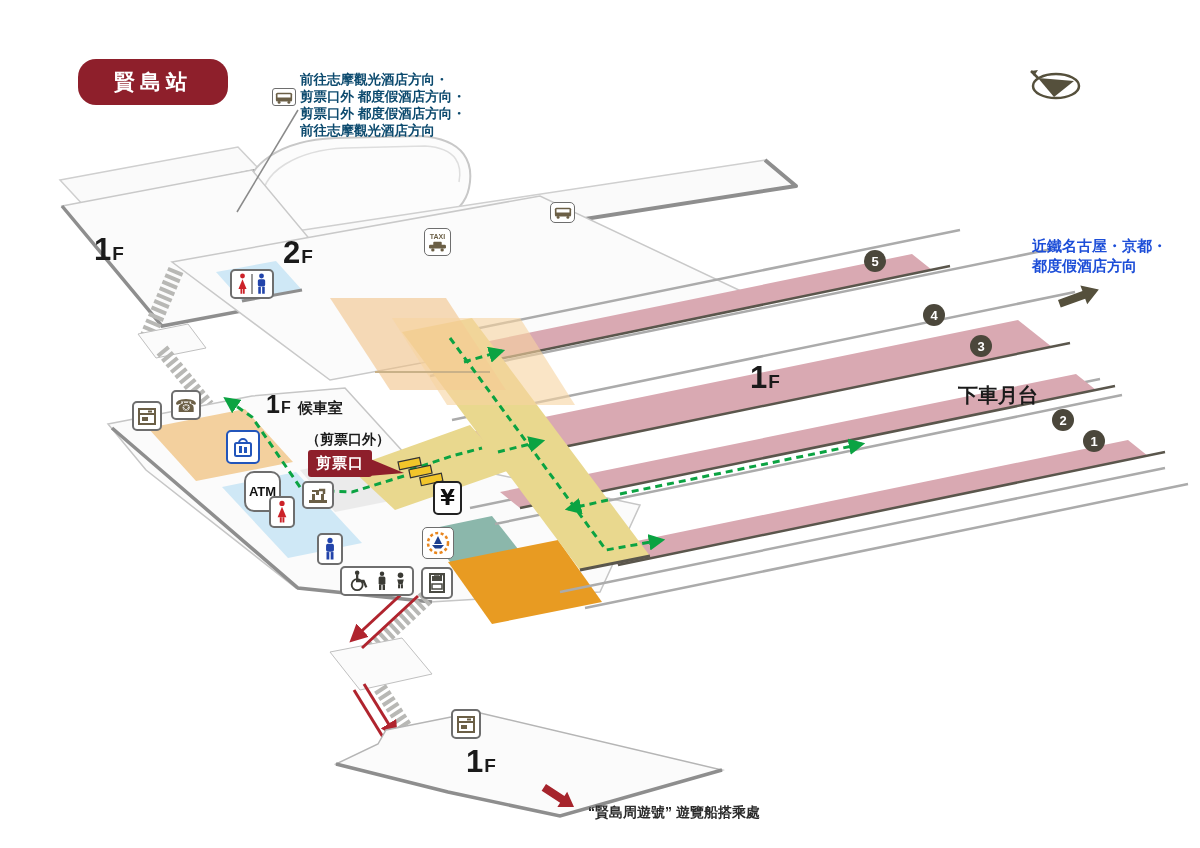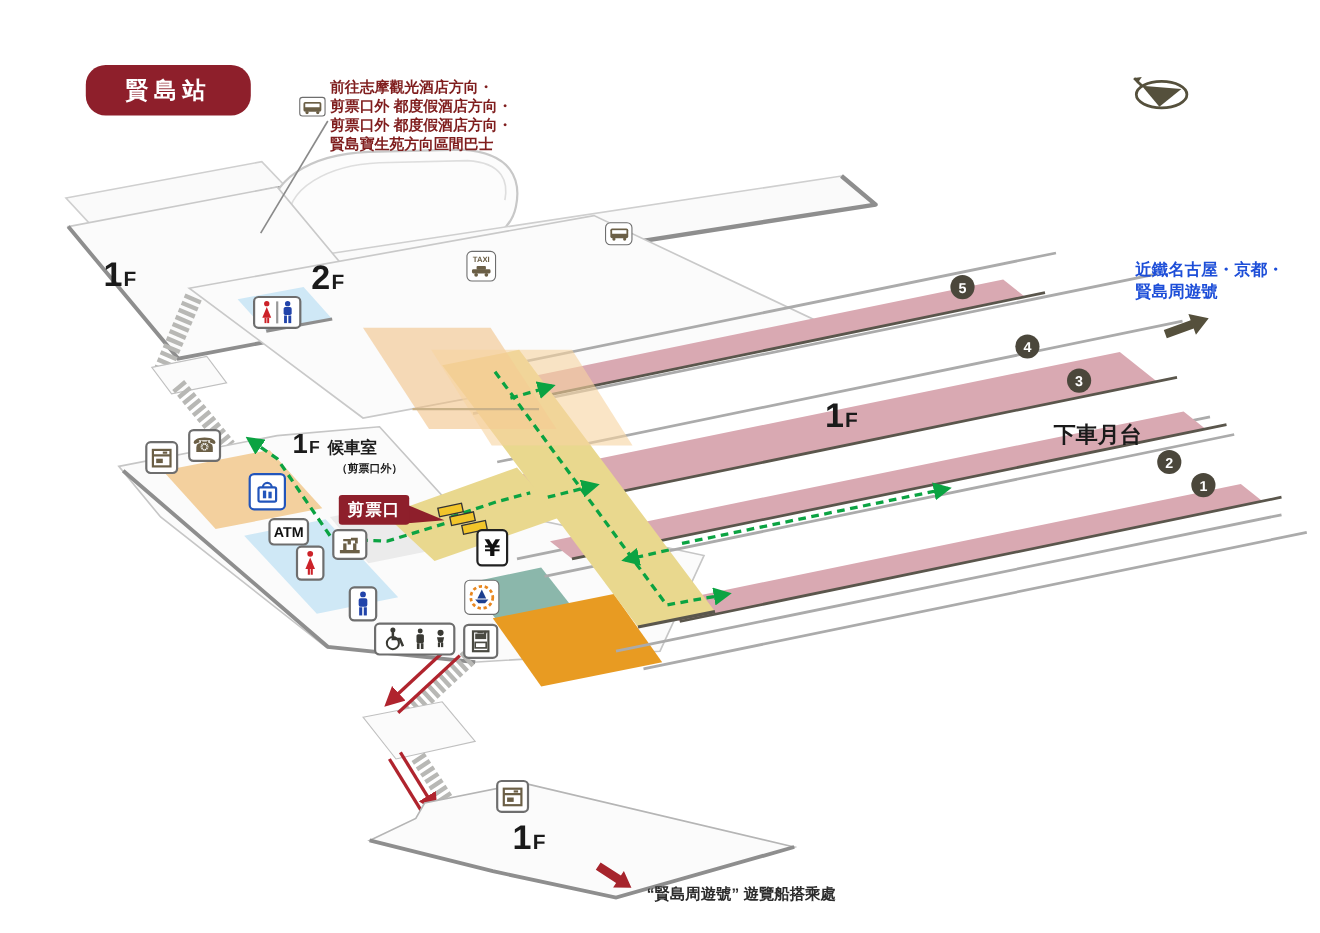--- a/index.html
+++ b/index.html
@@ -10,21 +10,21 @@
   .floor-lbl{display:flex;align-items:baseline;}
   .floor-lbl .num{font-size:31px;line-height:1;}
   .floor-lbl .sfx{font-size:19px;line-height:1;margin-left:1px;}
   .floor-lbl.small .num{font-size:25px;}
   .floor-lbl.small .sfx{font-size:16px;}
   .badge{position:absolute;background:#8e1f2b;color:#fff;display:flex;align-items:center;justify-content:center;font-weight:bold;}
   #station-badge{left:78px;top:59px;width:150px;height:46px;border-radius:18px;font-size:21px;letter-spacing:5px;}
   #gate-badge{left:308px;top:450px;width:64px;height:27px;border-radius:3px;font-size:15px;letter-spacing:1px;}
   .icon-box{position:absolute;background:#fff;border:2px solid #6e6e6e;border-radius:5px;
             display:flex;align-items:center;justify-content:center;gap:2px;box-sizing:border-box;}
-  .note-text{position:absolute;font-weight:bold;color:#7f1d1d;font-size:13.5px;line-height:17px;white-space:nowrap;}
+  .note-text{position:absolute;font-weight:bold;color:#0c4a6e;font-size:13.5px;line-height:17px;white-space:nowrap;}
   .kintetsu-text{position:absolute;font-weight:bold;color:#1d4ed8;font-size:15px;line-height:20px;white-space:nowrap;}
   .plat-circle{position:absolute;width:22px;height:22px;border-radius:50%;background:#4b473b;color:#fff;
                font-size:13px;font-weight:bold;display:flex;align-items:center;justify-content:center;}
   .glyph-brown{color:#6b5f46;font-weight:bold;}
   .txt-icon{font-weight:bold;color:#111;}
 </style>
 </head>
 <body>
 
 <div id="canvas">
@@ -180,34 +180,34 @@
     <path d="M0,0 h22 v-5 l14,9 -14,9 v-5 h-22 z" fill="#a6242c"></path>
   </g>
 </svg>
 
 <div id="station-badge" class="badge">賢島站</div>
 
 <div class="note-text" style="left:300px;top:71px;">
   <div>前往志摩觀光酒店方向・</div>
   <div>剪票口外 都度假酒店方向・</div>
   <div>剪票口外 都度假酒店方向・</div>
-  <div>賢島寶生苑方向區間巴士</div>
+  <div>前往志摩觀光酒店方向</div>
 </div>
 <div class="icon-box" style="left:272px;top:88px;width:24px;height:18px;border-width:1.5px;border-radius:3px;">
   <svg width="18" height="13" viewBox="0 0 22 16">
         <rect x="1" y="2" width="20" height="11" rx="2" fill="#6b5f46"></rect>
         <rect x="3" y="4" width="16" height="4" fill="#fff"></rect>
         <circle cx="5" cy="14" r="1.8" fill="#6b5f46"></circle>
         <circle cx="17" cy="14" r="1.8" fill="#6b5f46"></circle>
       </svg>
 </div>
 
 <div class="kintetsu-text" style="left:1032px;top:236px;">
   <div>近鐵名古屋・京都・</div>
-  <div>賢島周遊號</div>
+  <div>都度假酒店方向</div>
 </div>
 
 <div class="lbl floor-lbl" style="left:94px;top:234px;">
   <span class="num">1</span>
       <span class="sfx">F</span>
 </div>
 <div class="lbl floor-lbl" style="left:283px;top:237px;">
   <span class="num">2</span>
       <span class="sfx">F</span>
 </div>
@@ -221,21 +221,21 @@
 </div>
 
 <div class="lbl" style="left:266px;top:392px;">
   <div style="display:flex;align-items:baseline;gap:7px;">
     <span class="floor-lbl small">
       <span class="num">1</span>
           <span class="sfx">F</span>
     </span>
     <span style="font-size:15px;">候車室</span>
   </div>
-  <div style="font-size:10px;margin-left:40px;margin-top:2px;">（剪票口外）</div>
+  <div style="font-size:14px;margin-left:40px;margin-top:13px;">（剪票口外）</div>
 </div>
 
 <div id="gate-badge" class="badge">剪票口</div>
 
 <div class="lbl" style="left:958px;top:382px;font-size:20px;font-weight:bold;">下車月台</div>
 
 <div class="lbl" style="left:588px;top:804px;font-size:14px;color:#2b2b2b;">“賢島周遊號” 遊覽船搭乘處</div>
 
 <div class="plat-circle" style="left:864px;top:250px;">5</div>
 <div class="plat-circle" style="left:923px;top:304px;">4</div>
@@ -293,21 +293,21 @@
 
 <div class="icon-box" style="left:226px;top:430px;width:34px;height:34px;border-color:#2255bb;">
   <svg width="24" height="26" viewBox="0 0 24 26">
         <path d="M8,9 a4,4 0 0 1 8,0" fill="none" stroke="#2255bb" stroke-width="2"></path>
         <rect x="4" y="9" width="16" height="13" rx="1.5" fill="#fff" stroke="#2255bb" stroke-width="2"></rect>
         <rect x="8" y="12" width="3" height="7" fill="#2255bb"></rect>
         <rect x="13" y="13" width="3" height="6" fill="#2255bb"></rect>
       </svg>
 </div>
 
-<div class="icon-box" style="left:244px;top:471px;width:37px;height:25px;">
+<div class="icon-box" style="left:244px;top:471px;width:37px;height:41px;border-radius:10px;">
   <span class="txt-icon" style="font-size:13px;">ATM</span>
 </div>
 
 <div class="icon-box" style="left:302px;top:481px;width:32px;height:28px;">
   <svg width="22" height="18" viewBox="0 0 22 18">
         <rect x="2" y="14" width="18" height="3" fill="#6b5f46"></rect>
         <rect x="5" y="8" width="3" height="7" fill="#6b5f46"></rect>
         <path d="M5,8 v-4 h7 v5 h-3 v-3 h-4" fill="#6b5f46"></path>
         <rect x="14" y="8" width="3" height="7" fill="#6b5f46"></rect>
         <path d="M17,8 v-4 h-5" fill="none" stroke="#6b5f46" stroke-width="2.5"></path>

